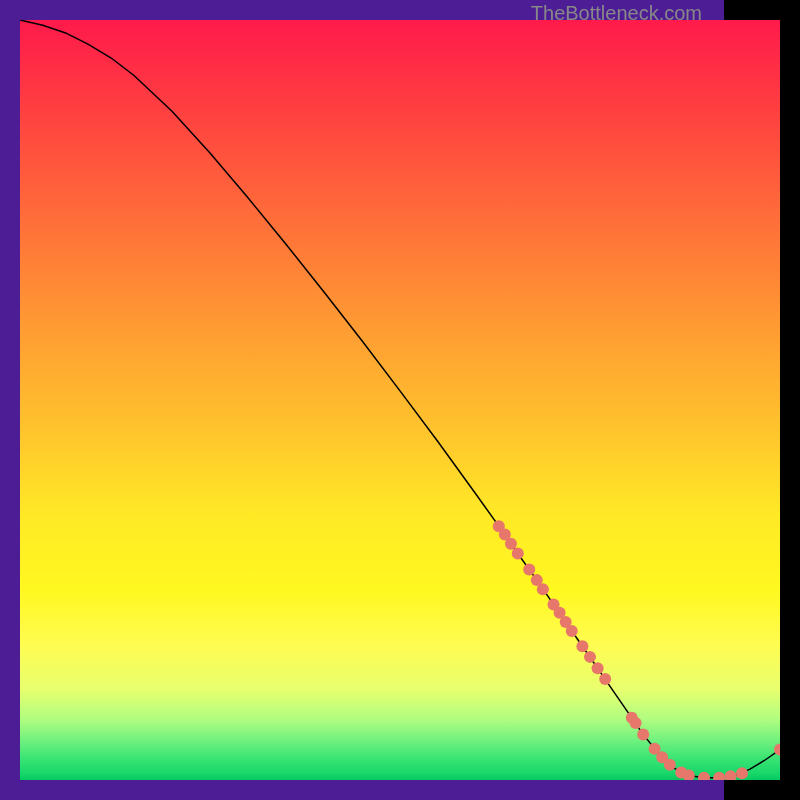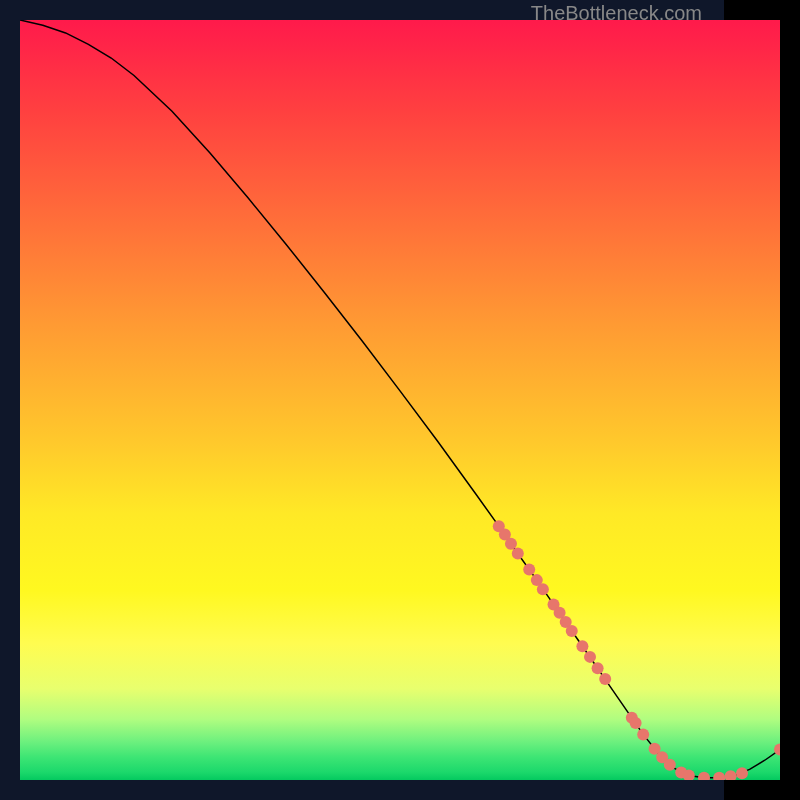--- a/index.html
+++ b/index.html
@@ -5,21 +5,21 @@
   body {
     margin: 0;
     padding: 0;
     background: #000;
     font-family: Arial, sans-serif;
   }
   .chart-container {
     width: 724px;
     height: 800px;
     position: relative;
-    background: #0f172a;
+    background: #4c1d95;
   }
   .plot-area {
     position: absolute;
     left: 20px;
     top: 20px;
     width: 760px;
     height: 760px;
     background: linear-gradient(to bottom,
       #ff1a4b 0%,
       #ff4040 12%,

